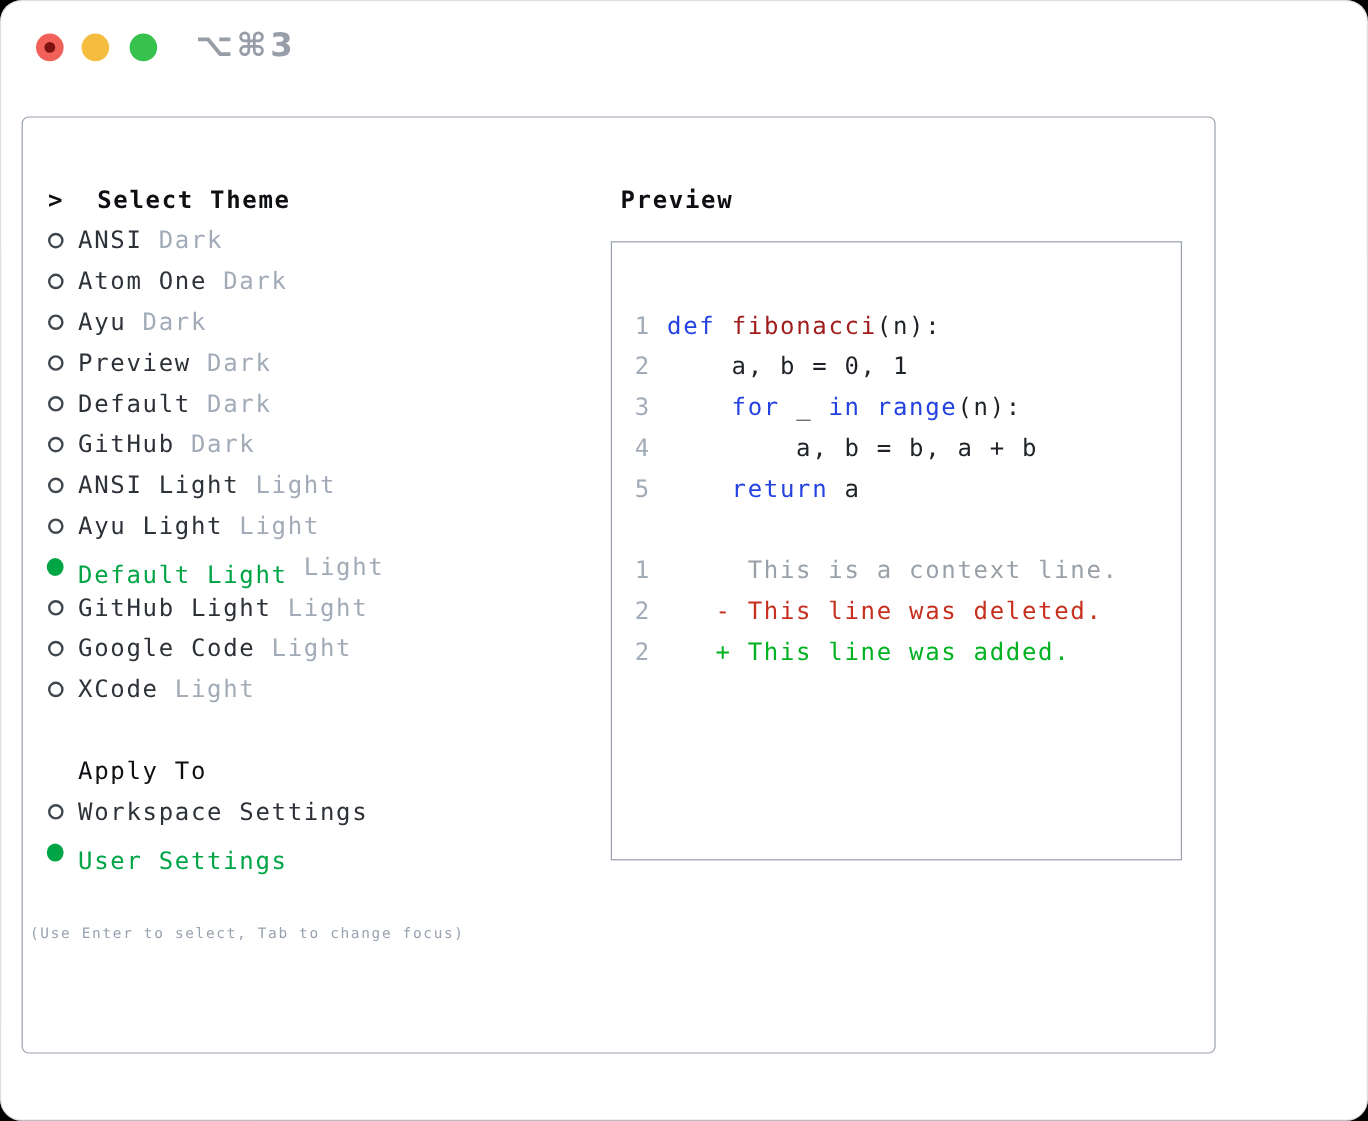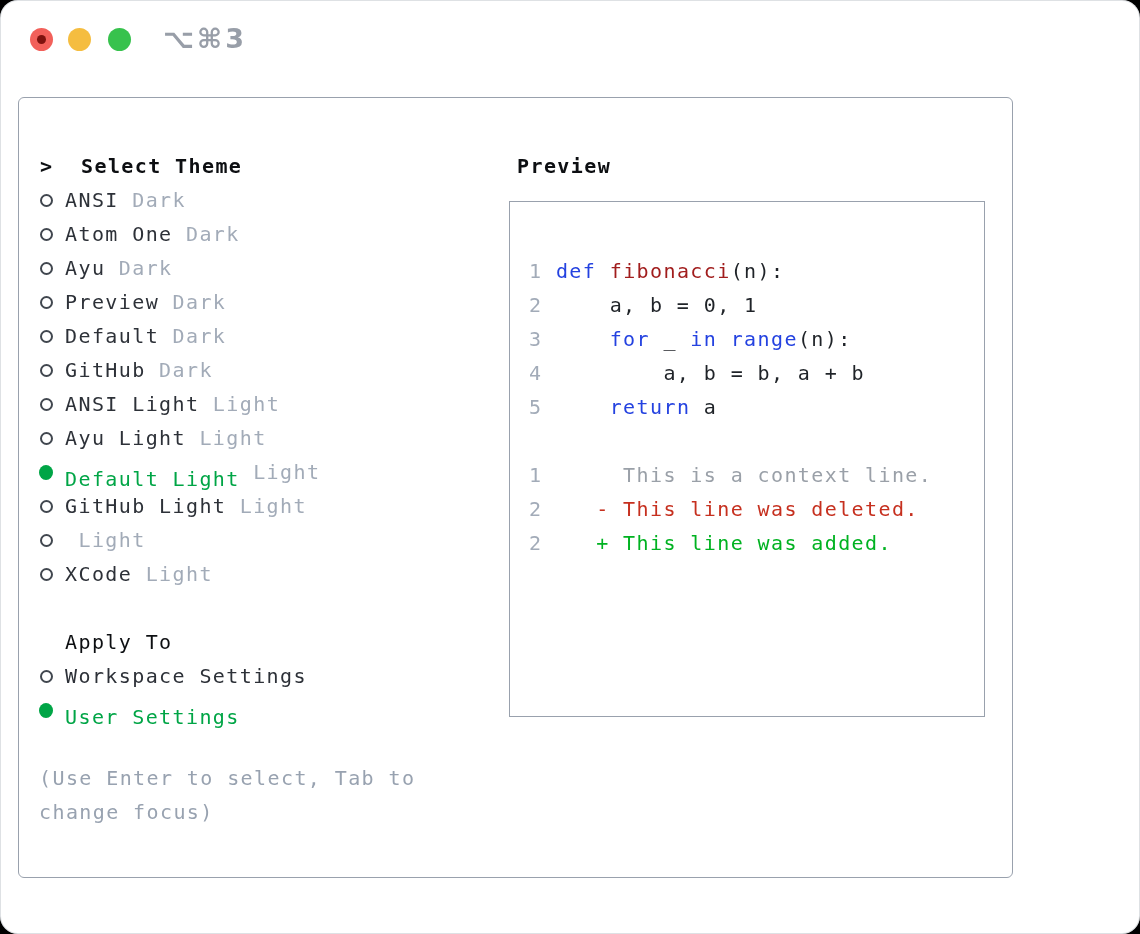--- a/index.html
+++ b/index.html
@@ -50,22 +50,22 @@
     border:1.5px solid var(--border-gray);border-radius:6px;background:#fff;
   }
   .mono{
     font-size:20px;line-height:34px;letter-spacing:1.4px;
     white-space:pre;color:var(--text-dark);
   }
   
   .theme-block{position:absolute;left:20px;top:51px;}
   .apply-block{position:absolute;left:20px;top:527px;}
   .help-block{
-    position:absolute;left:20px;top:663px;width:410px;
-    font-size:20px;line-height:34px;letter-spacing:1.4px;
+    position:absolute;left:6px;top:663px;width:410px;
+    font-size:12px;line-height:34px;letter-spacing:1.4px;
     color:var(--help-gray);white-space:normal;
   }
   .row{display:flex;align-items:center;height:34px;cursor:default;}
   .bullet-slot{
     width:14px;height:34px;margin-right:12px;flex:none;
     display:flex;align-items:center;justify-content:center;
   }
   .radio-ring{width:13px;height:13px;border-radius:50%;border:2px solid #41474f;}
   .radio-dot{width:15px;height:15px;border-radius:50%;background:var(--accent-green);}
   .caret{font-weight:700;color:var(--header-black);font-size:20px;letter-spacing:0;}
@@ -113,21 +113,21 @@
           <div class="row mono"><span class="bullet-slot"><span class="radio-ring"></span></span><span class="theme-name">ANSI</span><span class="variant"> Dark</span></div>
           <div class="row mono"><span class="bullet-slot"><span class="radio-ring"></span></span><span class="theme-name">Atom One</span><span class="variant"> Dark</span></div>
           <div class="row mono"><span class="bullet-slot"><span class="radio-ring"></span></span><span class="theme-name">Ayu</span><span class="variant"> Dark</span></div>
           <div class="row mono"><span class="bullet-slot"><span class="radio-ring"></span></span><span class="theme-name">Preview</span><span class="variant"> Dark</span></div>
           <div class="row mono"><span class="bullet-slot"><span class="radio-ring"></span></span><span class="theme-name">Default</span><span class="variant"> Dark</span></div>
           <div class="row mono"><span class="bullet-slot"><span class="radio-ring"></span></span><span class="theme-name">GitHub</span><span class="variant"> Dark</span></div>
           <div class="row mono"><span class="bullet-slot"><span class="radio-ring"></span></span><span class="theme-name">ANSI Light</span><span class="variant"> Light</span></div>
           <div class="row mono"><span class="bullet-slot"><span class="radio-ring"></span></span><span class="theme-name">Ayu Light</span><span class="variant"> Light</span></div>
           <div class="row mono"><span class="bullet-slot"><span class="radio-dot"></span></span><span class="theme-name sel">Default Light</span><span class="variant"> Light</span></div>
           <div class="row mono"><span class="bullet-slot"><span class="radio-ring"></span></span><span class="theme-name">GitHub Light</span><span class="variant"> Light</span></div>
-          <div class="row mono"><span class="bullet-slot"><span class="radio-ring"></span></span><span class="variant"> Light</span></div>
+          <div class="row mono"><span class="bullet-slot"><span class="radio-ring"></span></span><span class="theme-name">Google Code</span><span class="variant"> Light</span></div>
           <div class="row mono"><span class="bullet-slot"><span class="radio-ring"></span></span><span class="theme-name">XCode</span><span class="variant"> Light</span></div>
         </div>
     </div>
 
     <div class="apply-block">
       <div class="row mono">
         <span class="bullet-slot"></span>
         <span class="plainhdr">Apply To</span>
       </div>
       <div id="apply-list">

